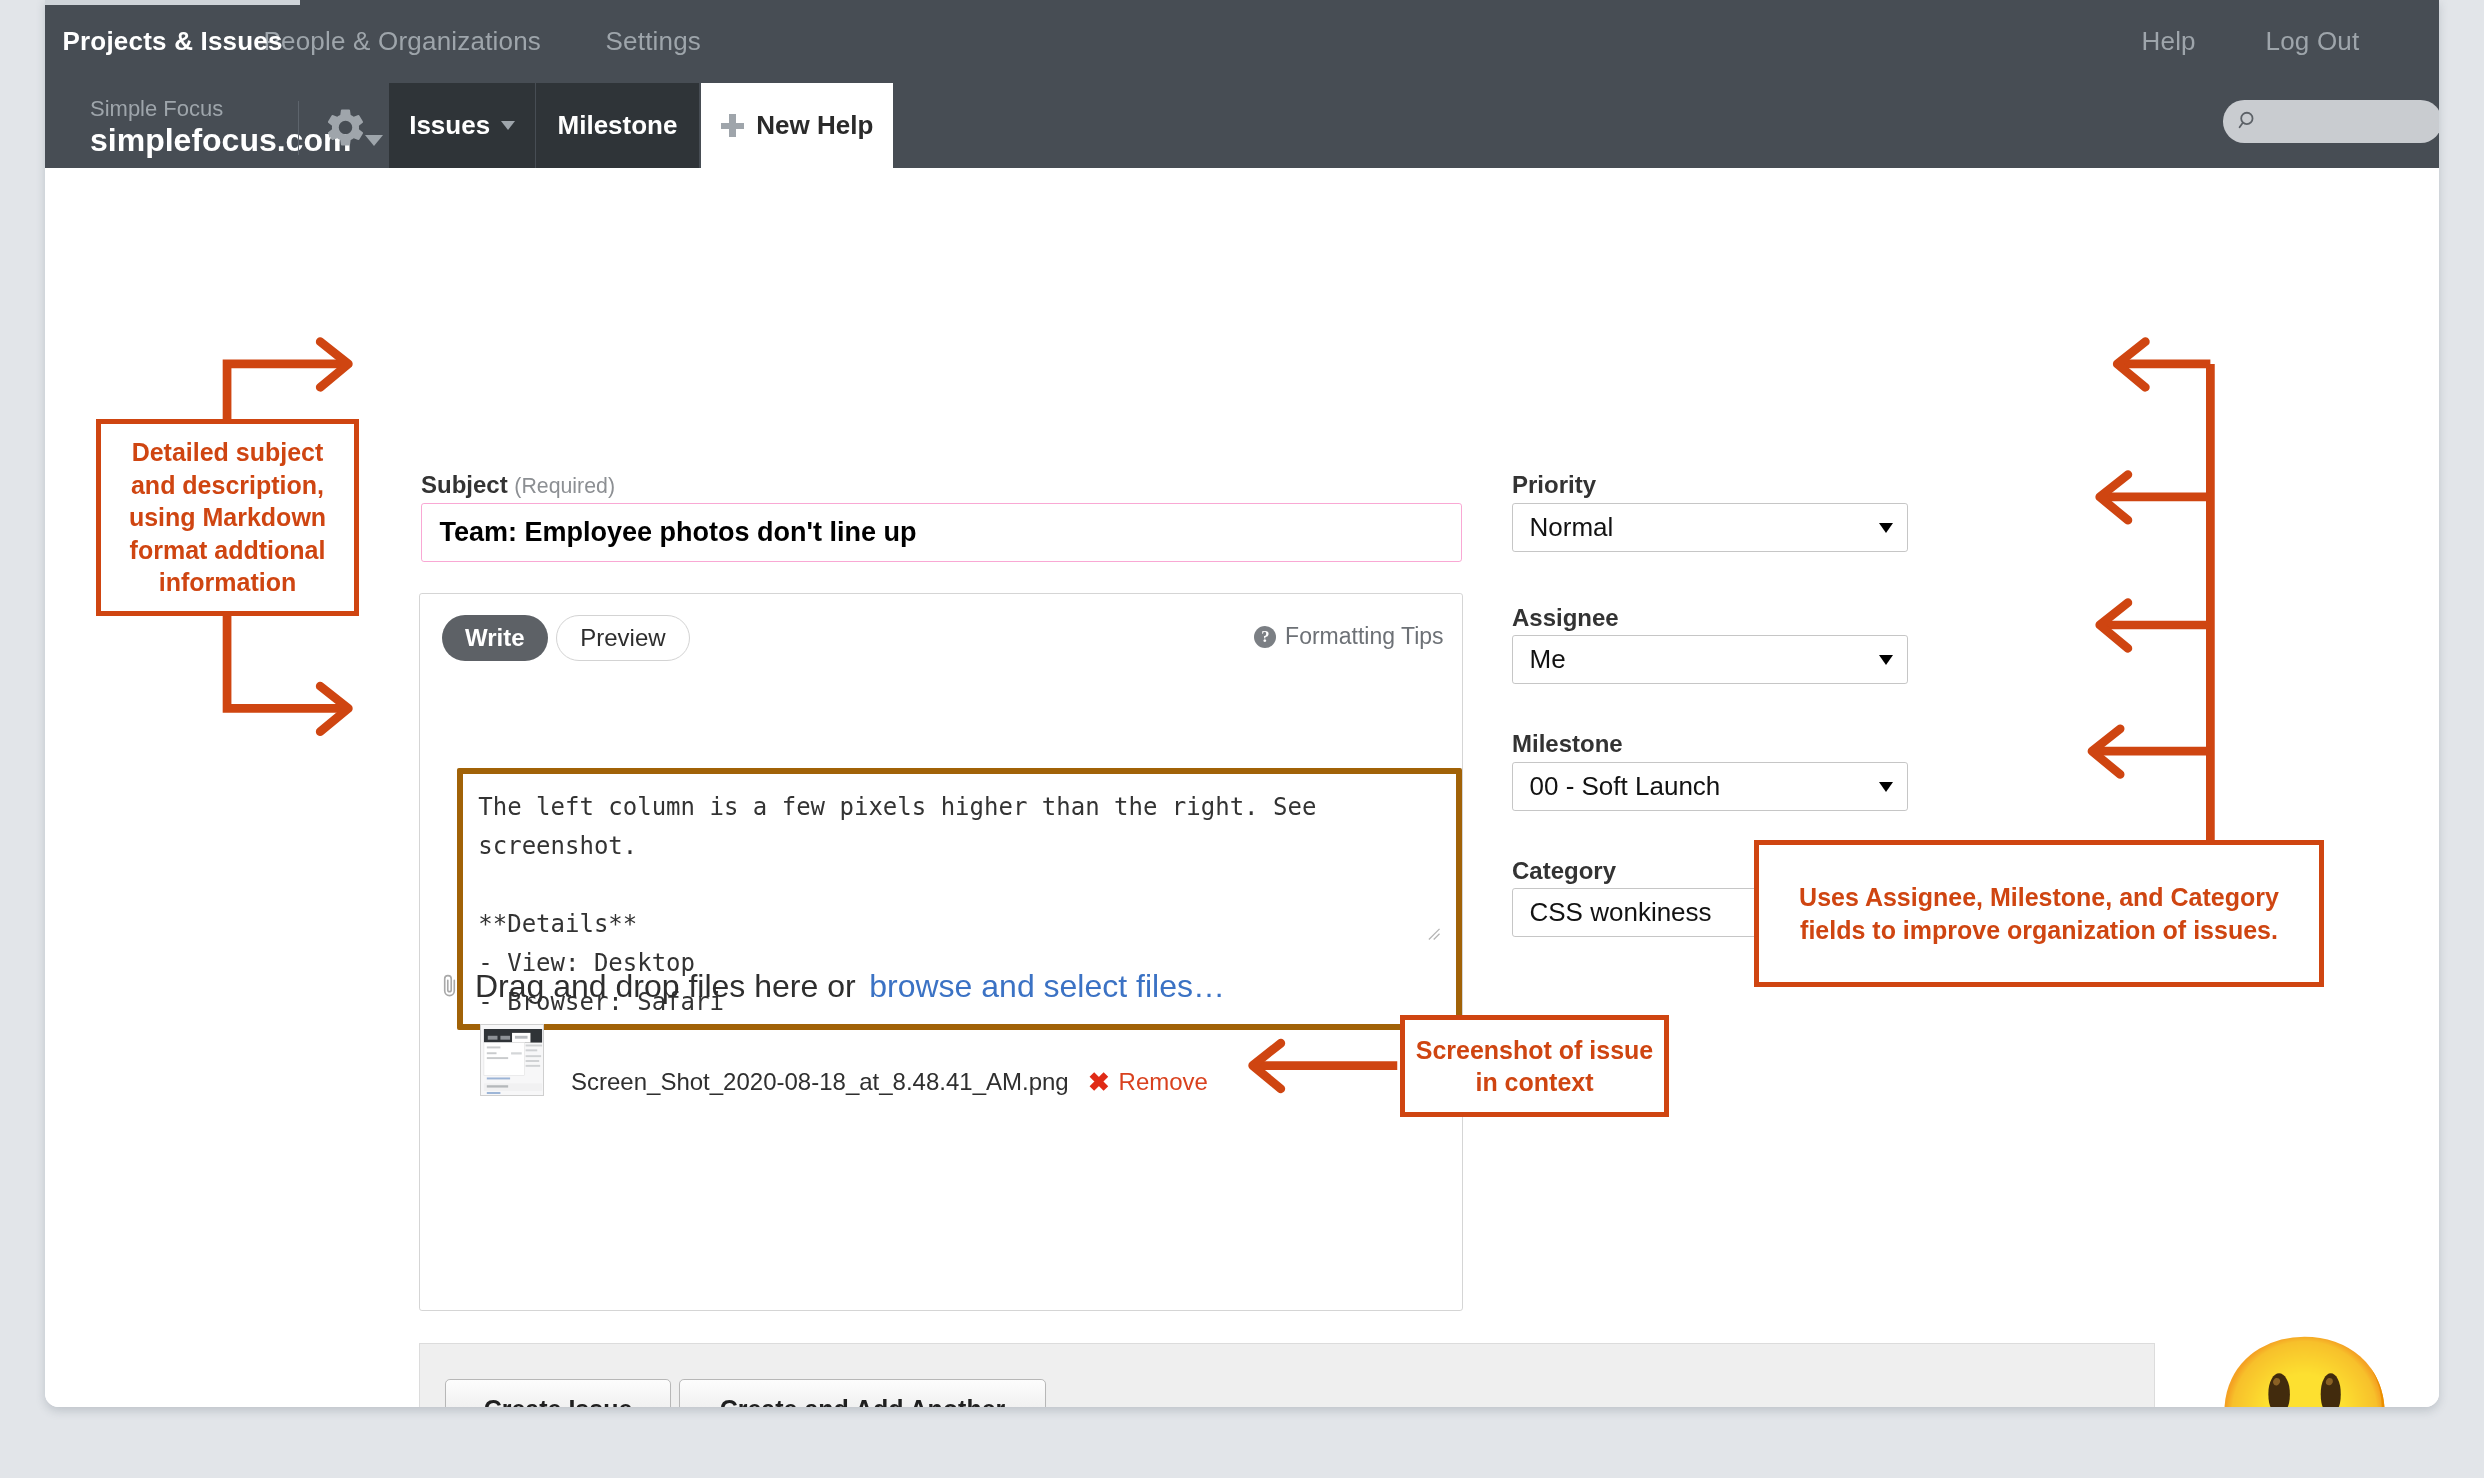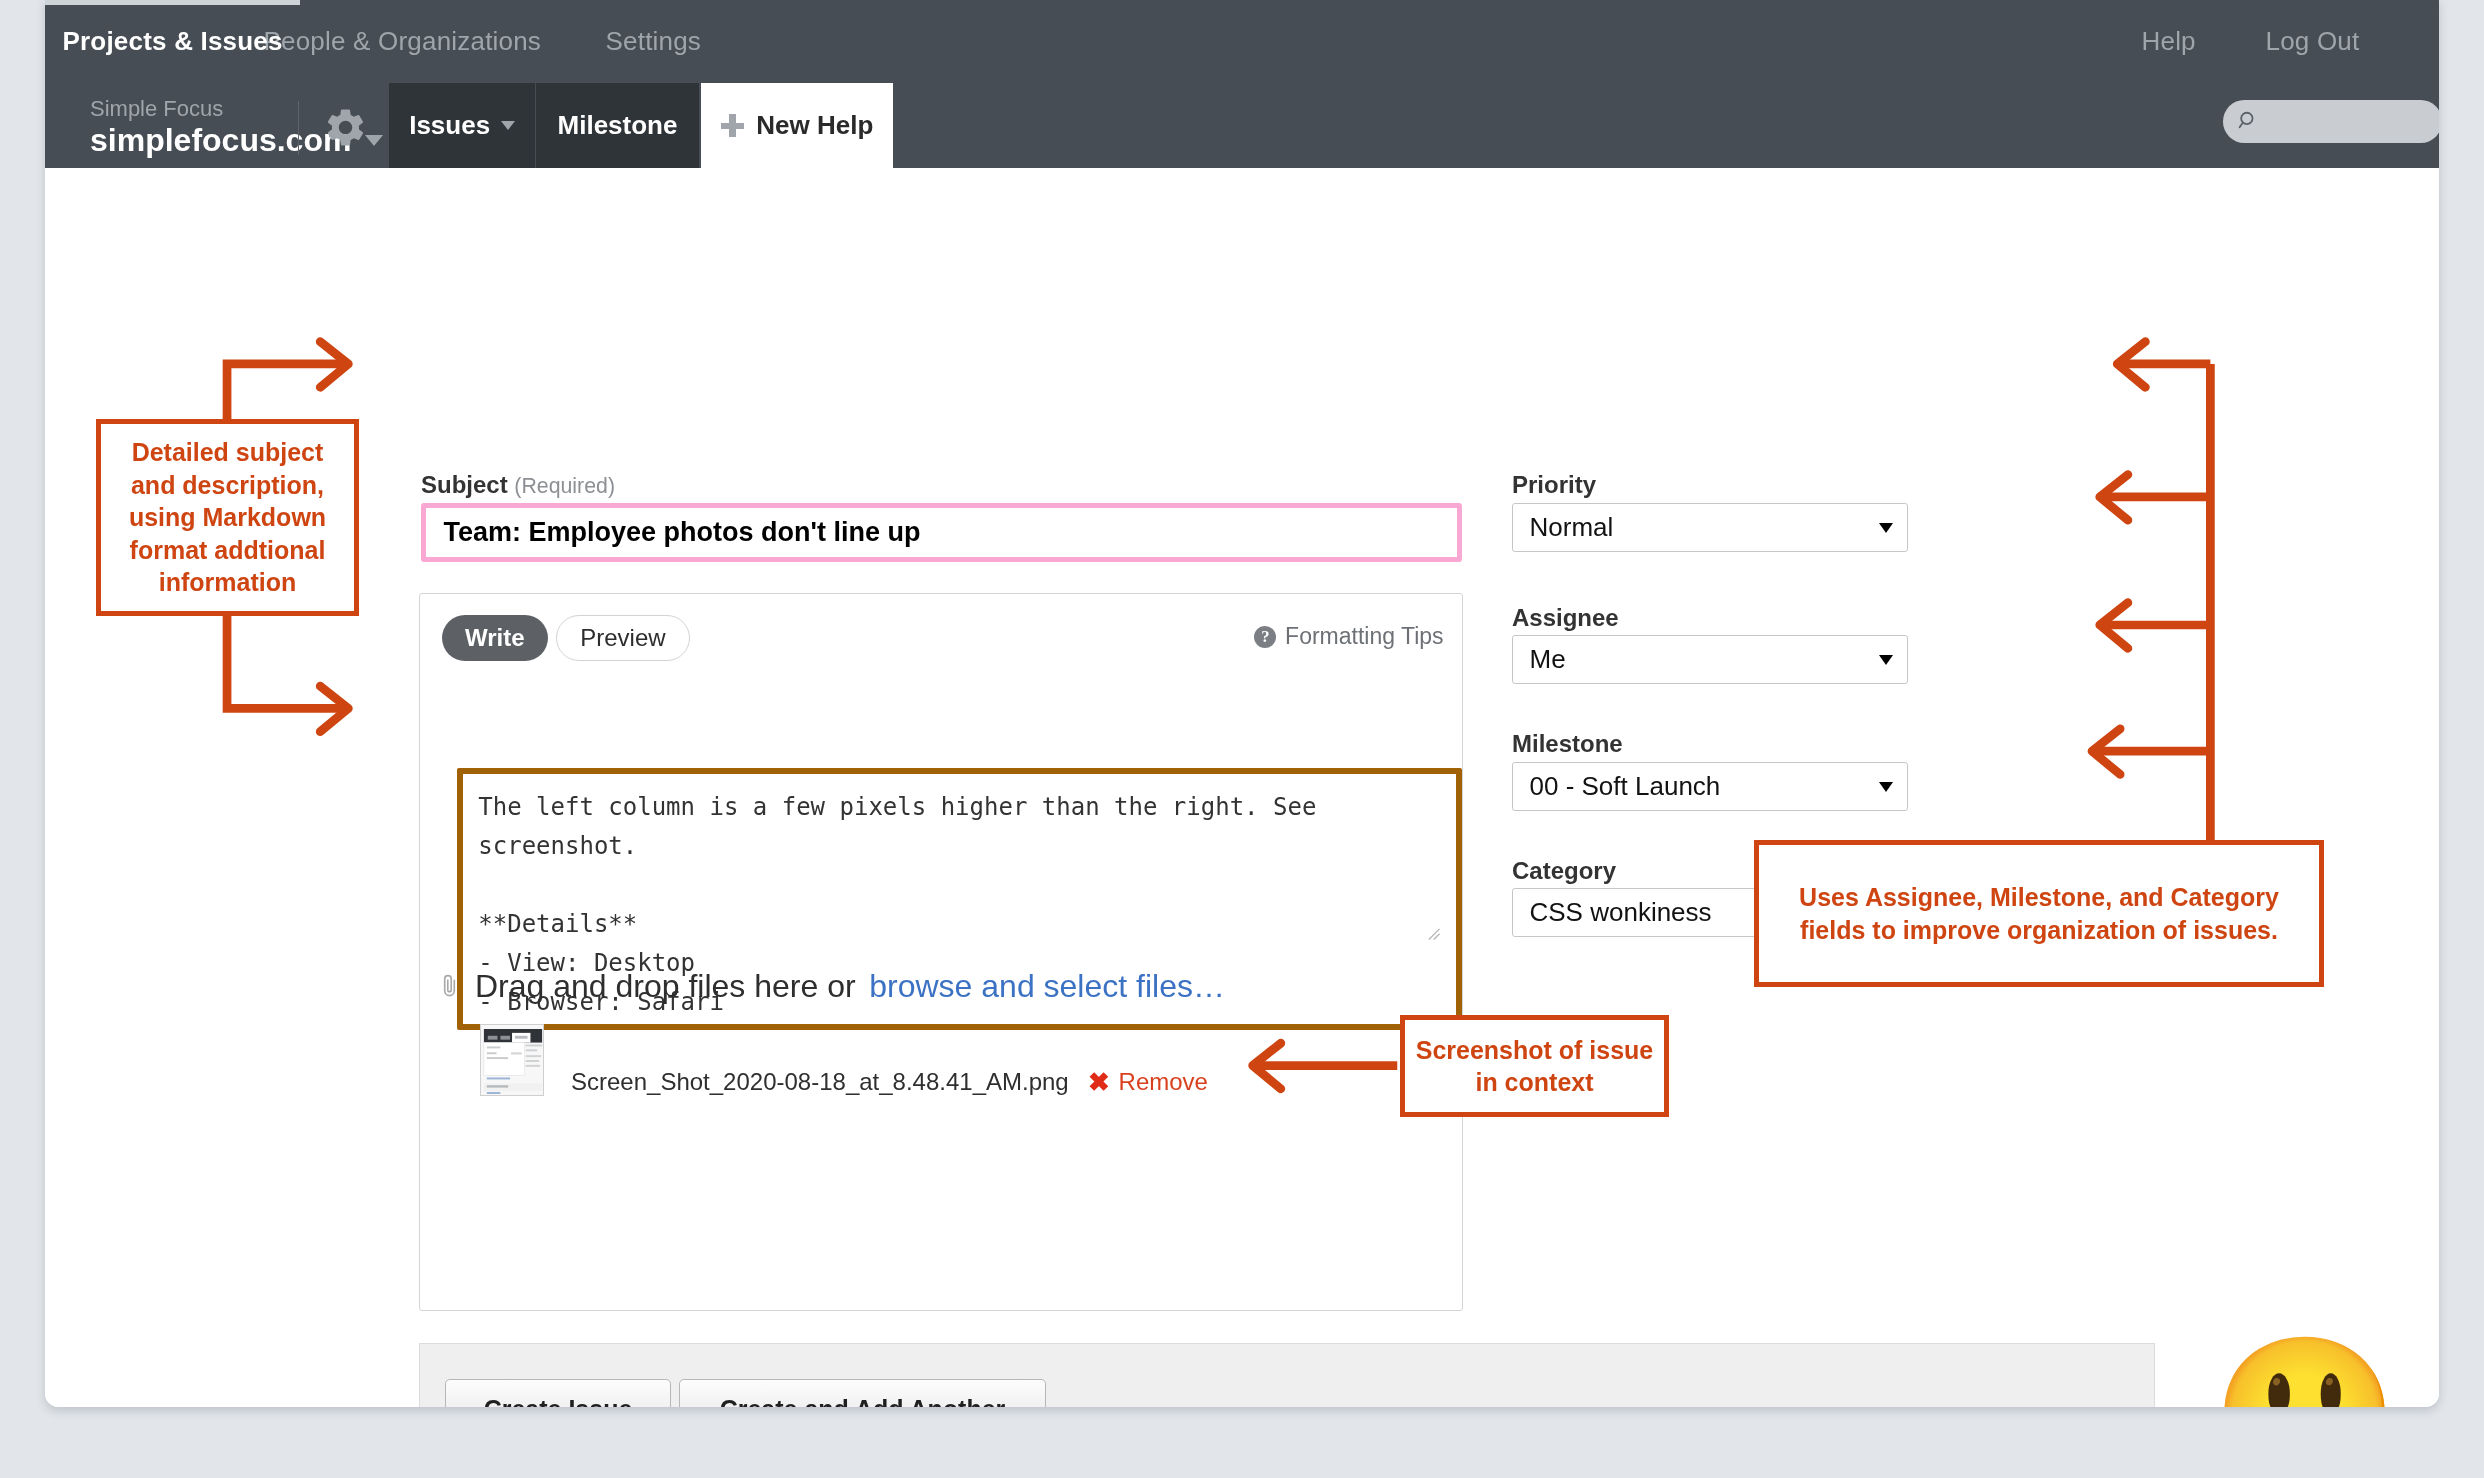--- a/index.html
+++ b/index.html
@@ -127,21 +127,21 @@
   .lbl {
     font-size: 24px; font-weight: bold; color: #333333;
   }
   .lbl .sub { font-weight: normal; font-size: 21.3px; color: #8c8f93; }
 
   
   .subject-label { position: absolute; left: 376px; top: 302px; }
   .subject-input {
     position: absolute; left: 376px; top: 334px;
     width: 1041px; height: 59px;
-    border: 5px solid #f9a8d4; border-radius: 2.9px; background: #fff;
+    border: 1px solid #f9a8d4; border-radius: 2.9px; background: #fff;
     display: flex; align-items: center; padding-left: 17.5px;
     font-size: 27px; font-weight: bold; color: #000;
   }
 
   
   .desc-panel {
     position: absolute; left: 374px; top: 424px;
     width: 1044px; height: 718px;
     border: 1px solid #d5d5d5; border-radius: 2.9px; background: #fff;
   }

